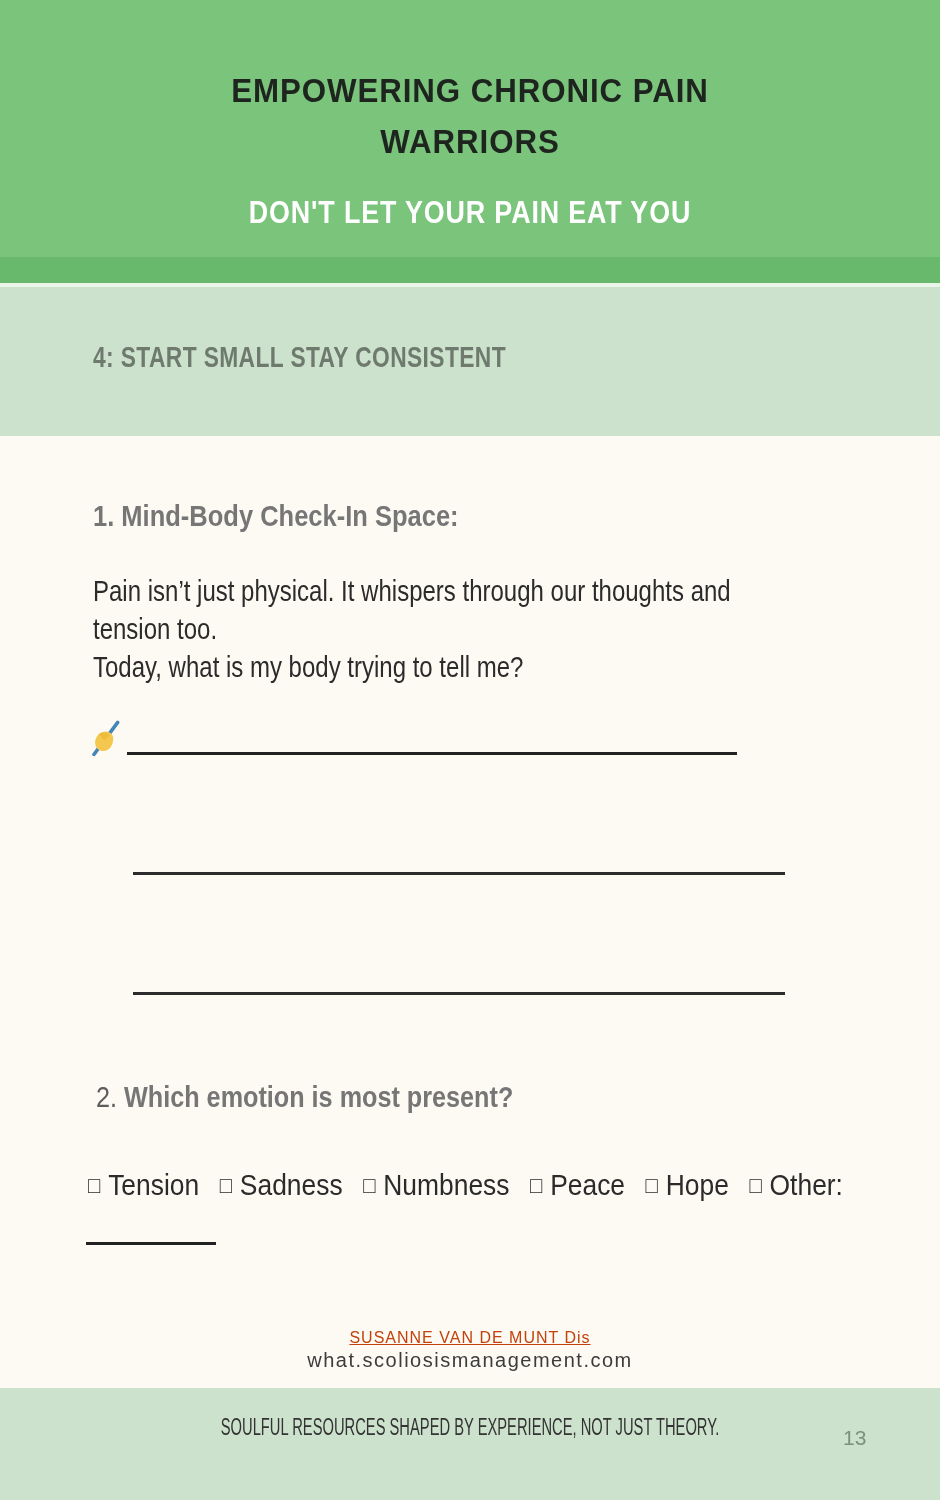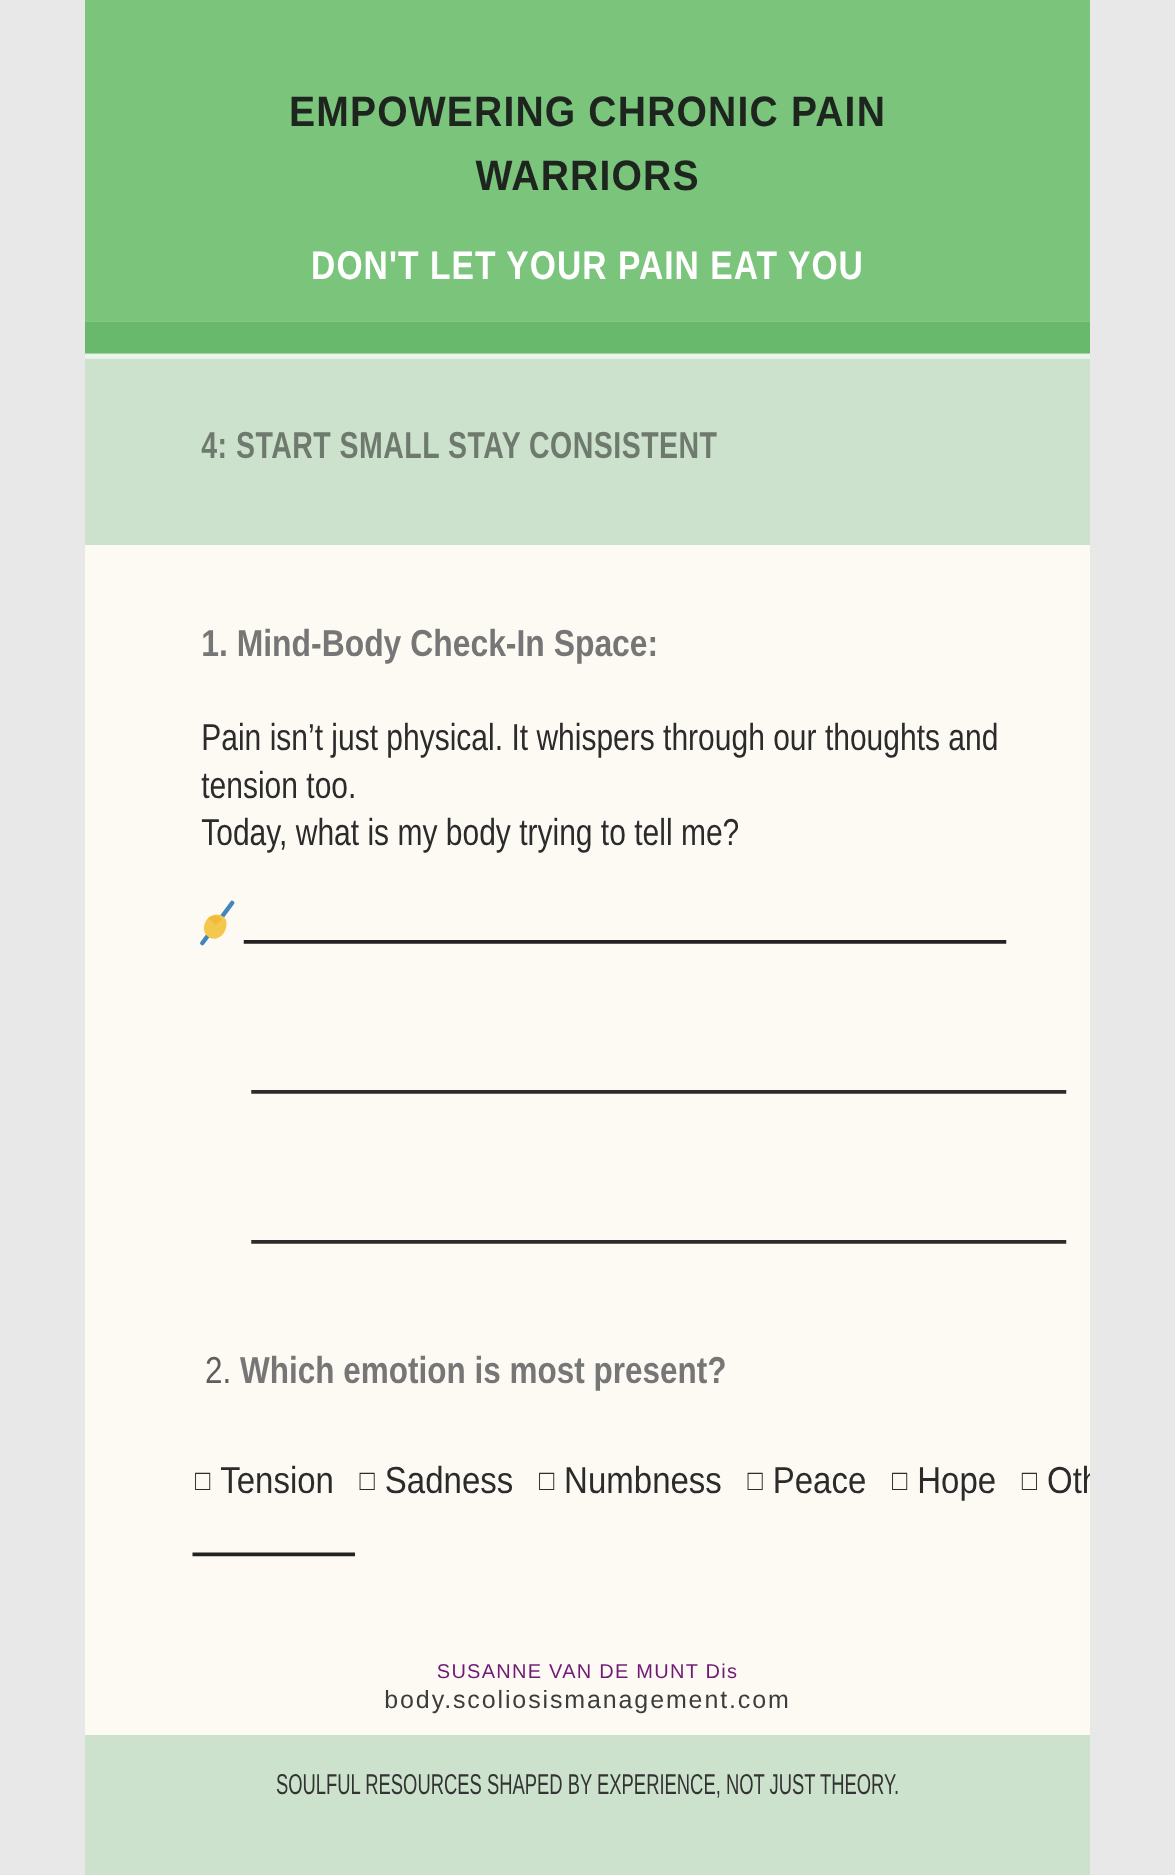--- a/index.html
+++ b/index.html
@@ -1,18 +1,18 @@
 <!DOCTYPE html>
 <html><head>
 <meta charset="utf-8">
 <style>
   * { margin:0; padding:0; box-sizing:border-box; }
   html,body { background:#e8e8e8; }
   .page {
-    position:relative; width:804px; height:1500px; margin:0 auto;
+    position:relative; width:940px; height:1500px; margin:0 auto;
     background:#fdfaf3; overflow:hidden;
     font-family:"Liberation Sans", sans-serif;
   }
   
   .hdr       { position:absolute; left:0; top:0;    width:940px; height:257px; background:#7ac47c; }
   .hdr-strip { position:absolute; left:0; top:257px;width:940px; height:26px;  background:#68b96b; }
   .hdr-hair  { position:absolute; left:0; top:283px;width:940px; height:4px;   background:#eaf4e8; }
   .sec-band  { position:absolute; left:0; top:287px;width:940px; height:149px; background:#cce2cd; }
   .ftr-band  { position:absolute; left:0; top:1388px;width:940px; height:112px; background:#cce2cd; }
 
@@ -57,21 +57,21 @@
   .rule-1 { left:127px; top:752px; width:610px; }
   .rule-2 { left:133px; top:872px; width:652px; height:3px; background:#2c2c2c; }
   .rule-3 { left:133px; top:992px; width:652px; height:3px; background:#2c2c2c; }
   .rule-other { left:86px; top:1242px; width:130px; }
 
   .pen-icon { position:absolute; left:88px; top:720px; width:38px; height:38px; }
 
   
   .author {
     left:0; right:0; text-align:center; top:1329px; font-size:16px;
-    letter-spacing:1px; color:#701a75;
+    letter-spacing:1px; color:#c2410c;text-decoration:underline;
   }
   .website {
     left:0; right:0; text-align:center; top:1349px; font-size:20px;
     letter-spacing:1.5px; color:#3c3c3c;
   }
   .tagline {
     left:0; right:0; text-align:center; top:1414px; font-size:23px;
     color:#333333; transform:scaleX(.64); transform-origin:50% 0;
   }
   .page-num { left:843px; top:1402px; font-size:21px; color:#7d907e;margin-top:24px; }
@@ -119,17 +119,17 @@
     <span class="opt"><span class="cb-glyph">□</span><span class="cb-label">Tension</span></span>
     <span class="opt"><span class="cb-glyph">□</span><span class="cb-label">Sadness</span></span>
     <span class="opt"><span class="cb-glyph">□</span><span class="cb-label">Numbness</span></span>
     <span class="opt"><span class="cb-glyph">□</span><span class="cb-label">Peace</span></span>
     <span class="opt"><span class="cb-glyph">□</span><span class="cb-label">Hope</span></span>
     <span class="opt"><span class="cb-glyph">□</span><span class="cb-label">Other:</span></span>
   </div>
   <div class="rule rule-other"></div>
 
   <div class="t author">SUSANNE VAN DE MUNT Dis</div>
-  <div class="t website">body.scoliosismanagement.com</div>
+  <div class="t website">what.scoliosismanagement.com</div>
   <div class="t tagline">SOULFUL RESOURCES SHAPED BY EXPERIENCE, NOT JUST THEORY.</div>
   <div class="t page-num">13</div>
 
 </div>
 
 </body></html>

